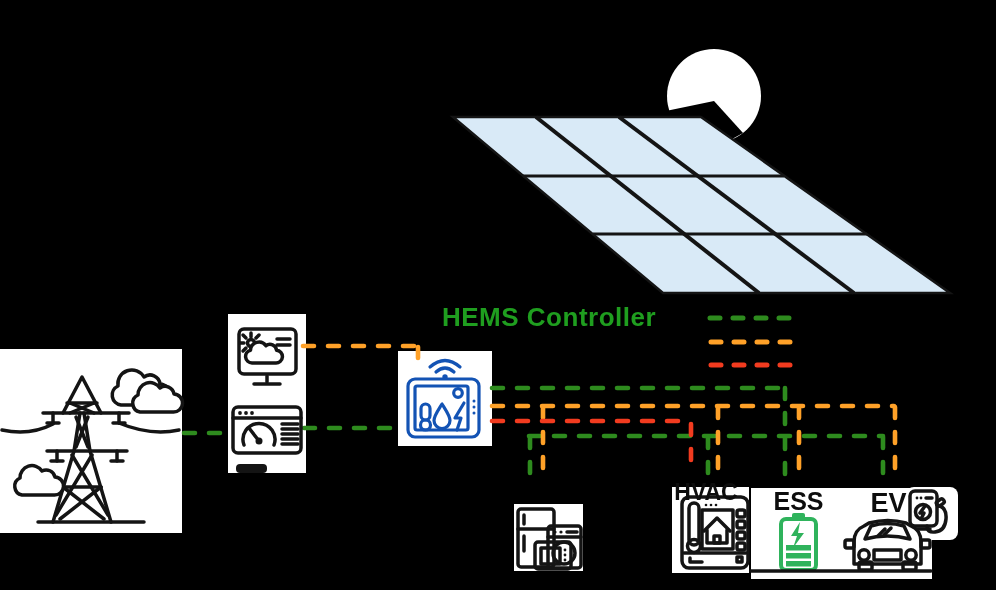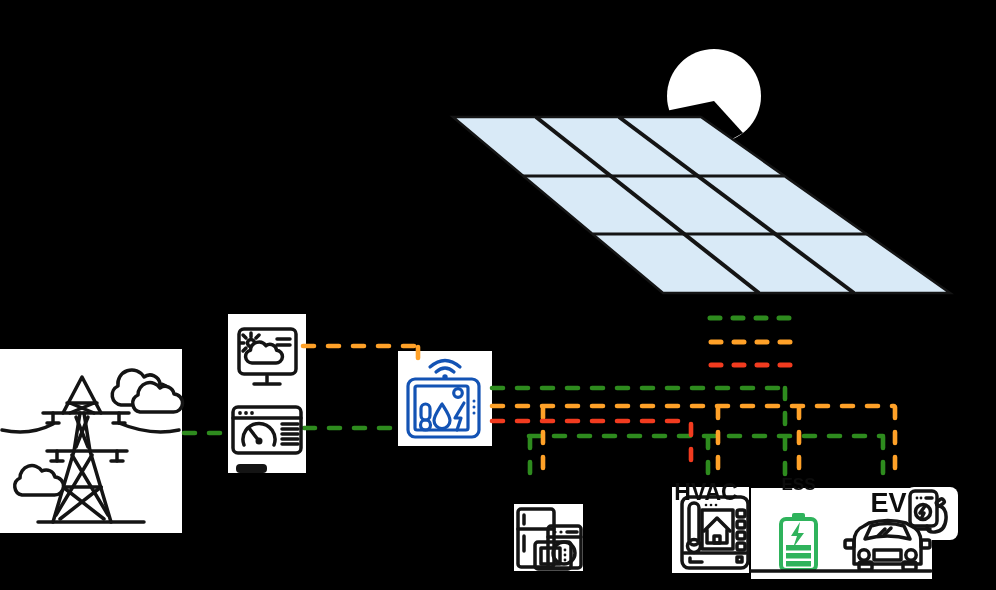--- a/index.html
+++ b/index.html
@@ -257,17 +257,18 @@
       <circle class="inkf" cx="921" cy="498" r="1.4"></circle>
       <line class="ink" stroke-width="2" x1="926" y1="498" x2="932" y2="498"></line>
       <circle class="ink" stroke-width="2.8" cx="923" cy="512" r="7.5"></circle>
       <polyline class="ink" stroke-width="1.8" points="925,506 920,513 924,513 921,519"></polyline>
       <line class="ink" stroke-width="2.5" x1="916" y1="529" x2="930" y2="529"></line>
     </g>
   </g>
 
 </svg>
 
+<div class="hems">HEMS Controller</div>
 <div class="lbl" style="left:672px;top:479px;width:68px;font-size:23px;">HVAC</div>
-<div class="lbl" style="left:756px;top:475px;width:85px;font-size:17px;">ESS</div>
+<div class="lbl" style="left:756px;top:487px;width:85px;font-size:25px;">ESS</div>
 <div class="lbl" style="left:846px;top:488px;width:85px;font-size:27px;">EV</div>
 
 </div>
 
 </body></html>

